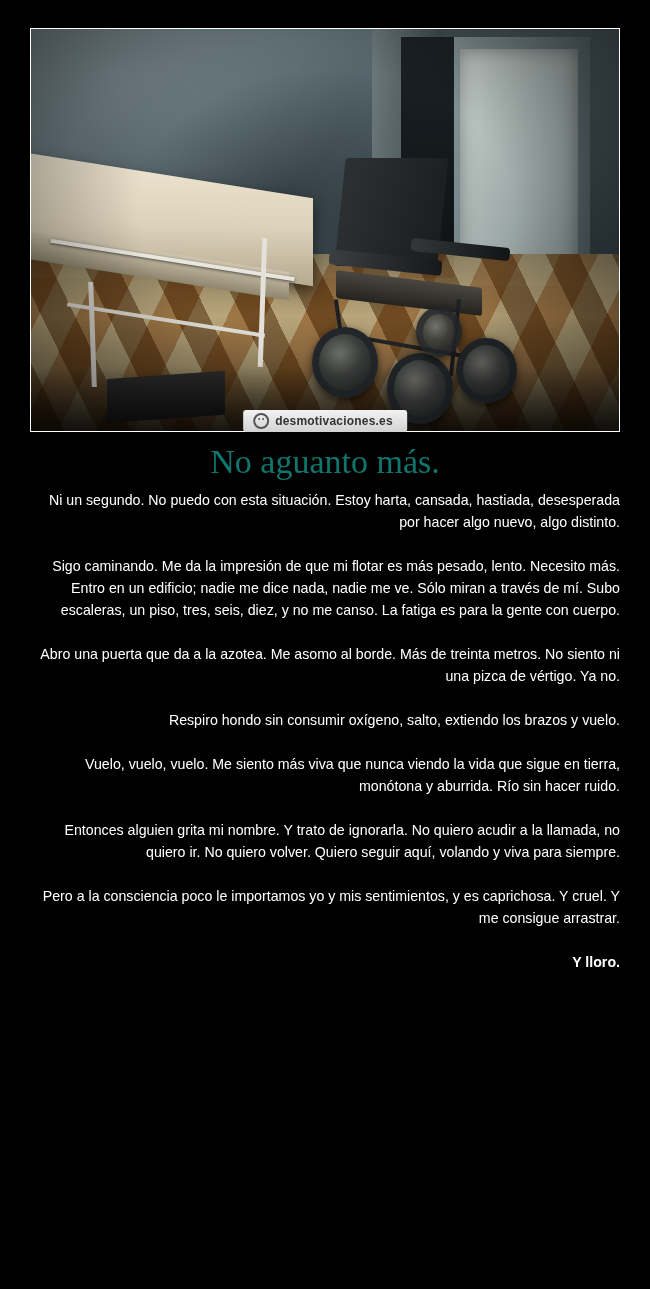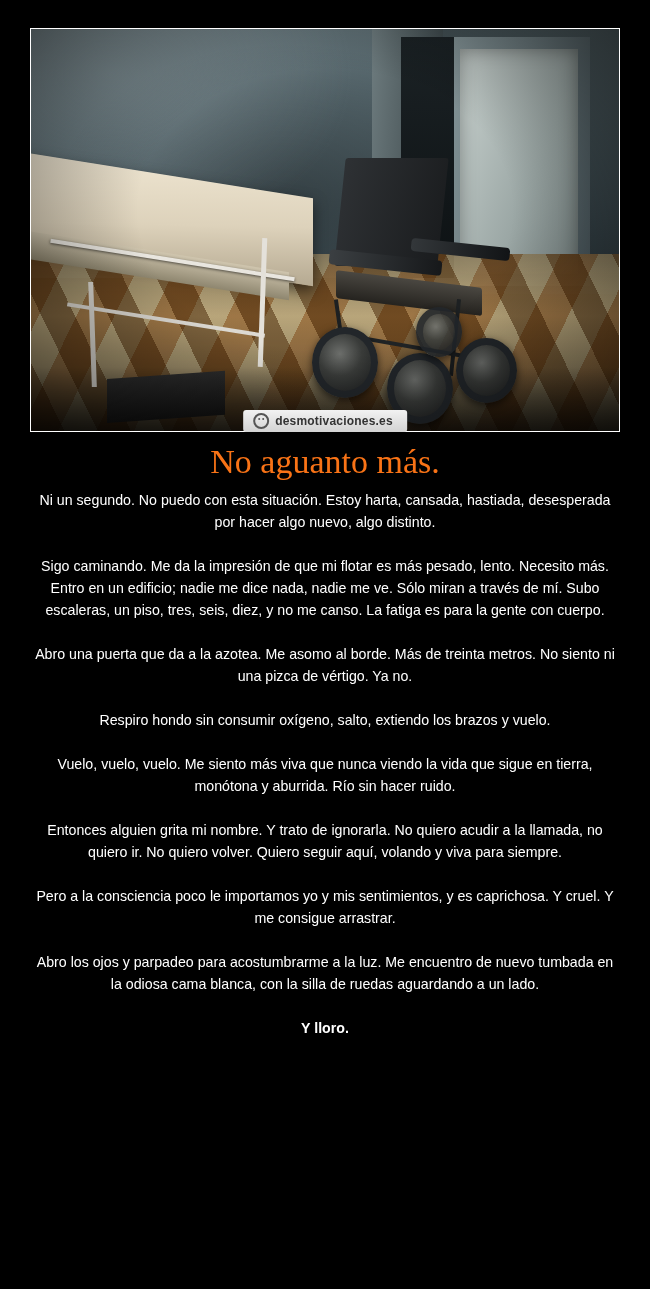--- a/index.html
+++ b/index.html
@@ -324,30 +324,30 @@
   }
   .title {
     position: absolute;
     left: 0;
     top: 442px;
     width: 650px;
     text-align: center;
     font-family: "Liberation Serif", serif;
     font-size: 34px;
     line-height: 40px;
-    color: #f97316;
+    color: #0f766e;
     font-weight: normal;
     margin: 0;
   }
   .body-text {
     position: absolute;
     left: 30px;
     top: 489px;
     width: 590px;
-    text-align: center;
+    text-align: right;
     font-family: "Liberation Sans", sans-serif;
     font-size: 14.2px;
     line-height: 22px;
     color: #ffffff;
   }
   .body-text p {
     margin: 0 0 22px 0;
   }
   .body-text p:last-child {
     margin-bottom: 8px;
@@ -404,17 +404,16 @@
   <h1 class="title">No aguanto más.</h1>
 
   <div class="body-text">
     <p>Ni un segundo. No puedo con esta situación. Estoy harta, cansada, hastiada, desesperada por hacer algo nuevo, algo distinto.</p>
     <p>Sigo caminando. Me da la impresión de que mi flotar es más pesado, lento. Necesito más. Entro en un edificio; nadie me dice nada, nadie me ve. Sólo miran a través de mí. Subo escaleras, un piso, tres, seis, diez, y no me canso. La fatiga es para la gente con cuerpo.</p>
     <p>Abro una puerta que da a la azotea. Me asomo al borde. Más de treinta metros. No siento ni una pizca de vértigo. Ya no.</p>
     <p>Respiro hondo sin consumir oxígeno, salto, extiendo los brazos y vuelo.</p>
     <p>Vuelo, vuelo, vuelo. Me siento más viva que nunca viendo la vida que sigue en tierra, monótona y aburrida. Río sin hacer ruido.</p>
     <p>Entonces alguien grita mi nombre. Y trato de ignorarla. No quiero acudir a la llamada, no quiero ir. No quiero volver. Quiero seguir aquí, volando y viva para siempre.</p>
     <p>Pero a la consciencia poco le importamos yo y mis sentimientos, y es caprichosa. Y cruel. Y me consigue arrastrar.</p>
-    <p>Abro los ojos y parpadeo para acostumbrarme a la luz. Me encuentro de nuevo tumbada en la odiosa cama blanca, con la silla de ruedas aguardando a un lado.</p>
     <p>Y lloro.</p>
   </div>
 
 </div>
 
 </body></html>

